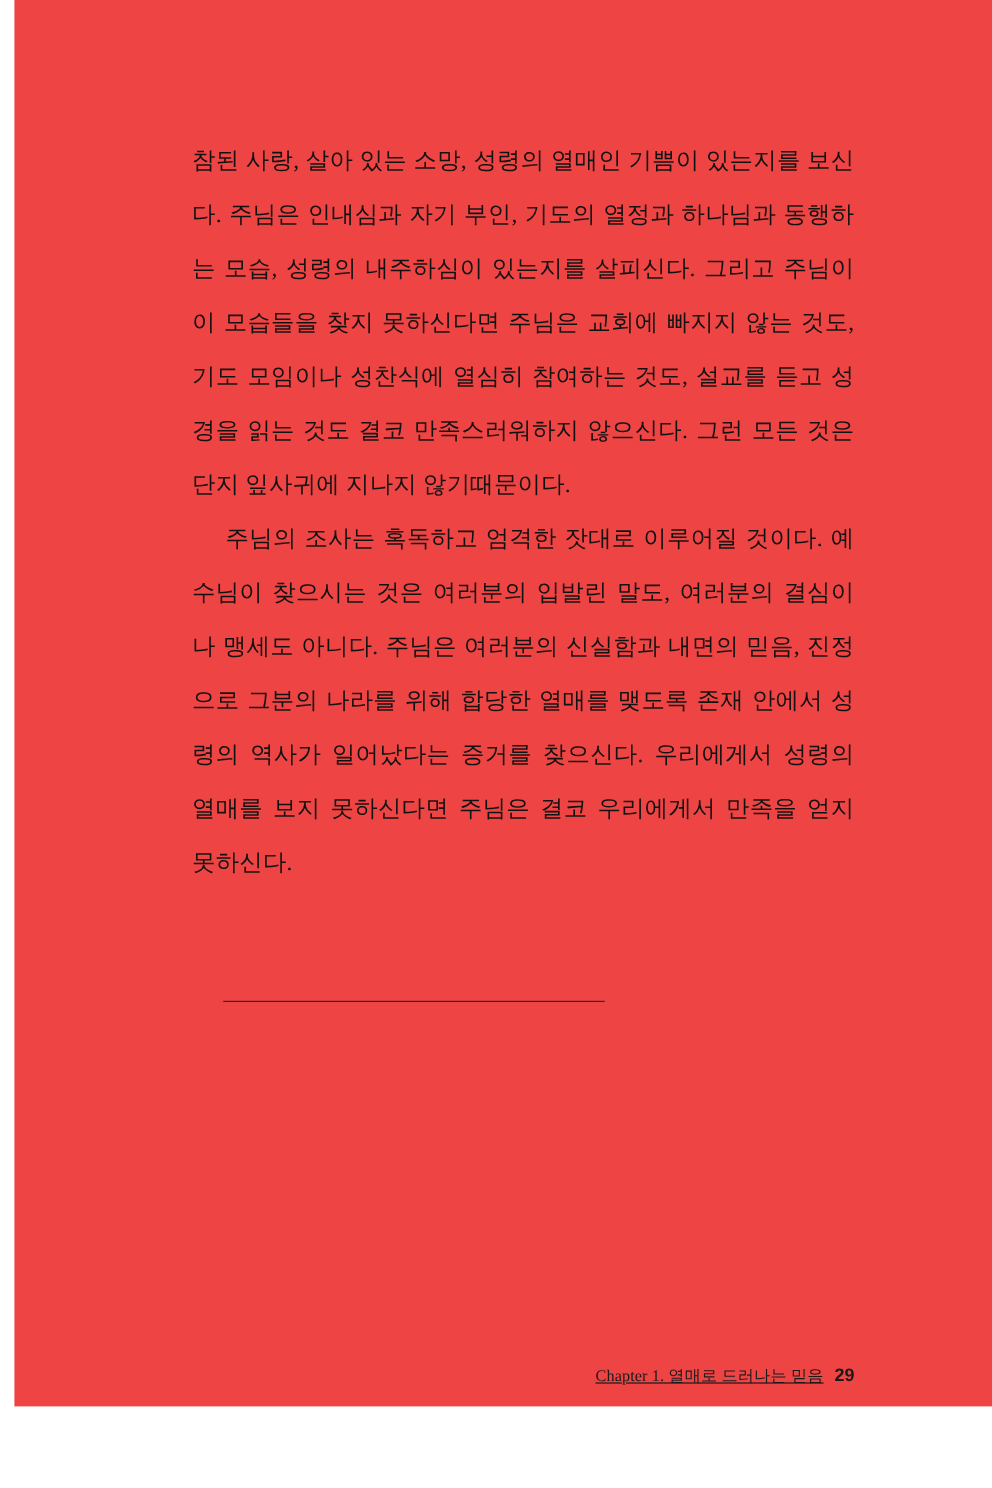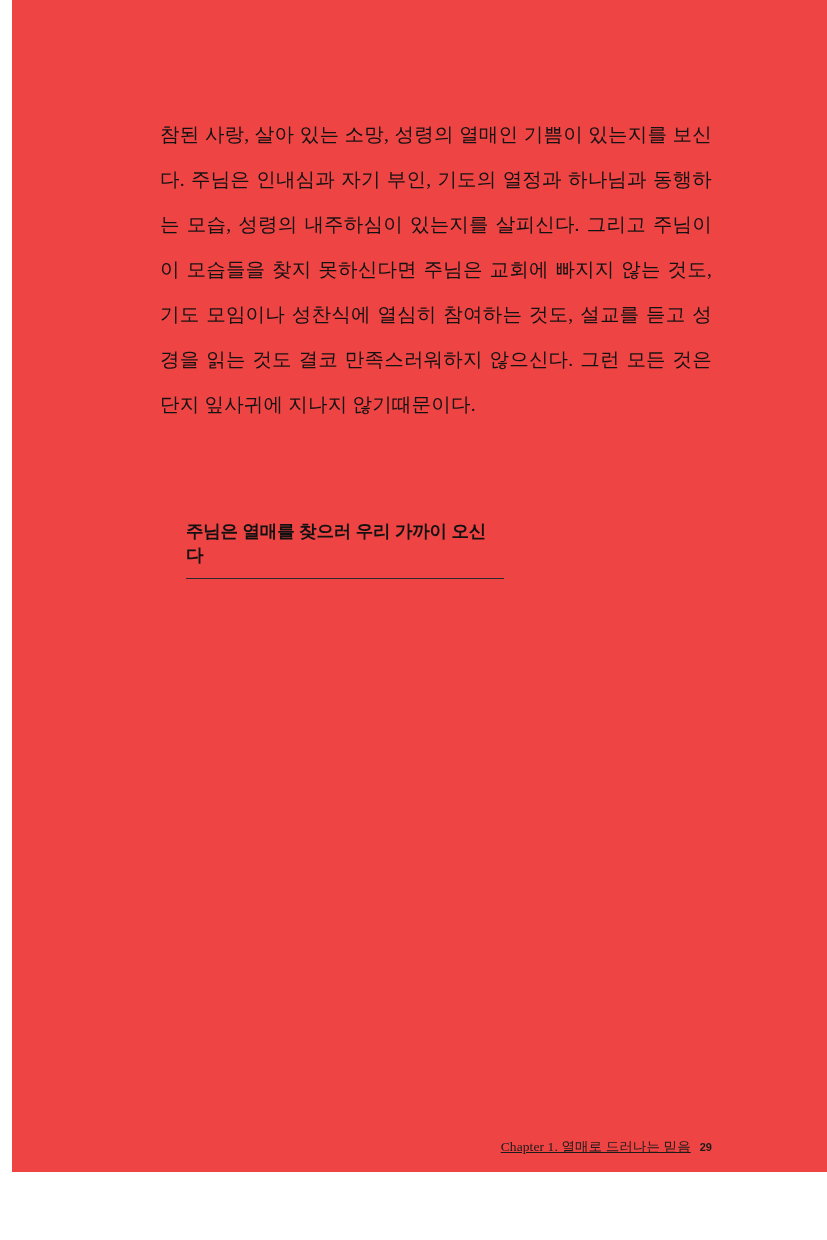--- a/index.html
+++ b/index.html
@@ -75,36 +75,36 @@
     font-size: 13.5px;
     color: #1a1a1a;
   }
   .footer .chapter-label {
     letter-spacing: 0.1px;
     text-decoration: underline;
   }
   .footer .page-number {
     font-family: "Liberation Sans", sans-serif;
     font-weight: bold;
-    font-size: 11px;
+    font-size: 15px;
     margin-left: 9px;
   }
 </style>
 </head>
 <body>
 
 <div class="page">
 
   <div class="content">
 
     <p class="para">참된 사랑, 살아 있는 소망, 성령의 열매인 기쁨이 있는지를 보신다. 주님은 인내심과 자기 부인, 기도의 열정과 하나님과 동행하는 모습, 성령의 내주하심이 있는지를 살피신다. 그리고 주님이 이 모습들을 찾지 못하신다면 주님은 교회에 빠지지 않는 것도, 기도 모임이나 성찬식에 열심히 참여하는 것도, 설교를 듣고 성경을 읽는 것도 결코 만족스러워하지 않으신다. 그런 모든 것은 단지 잎사귀에 지나지 않기때문이다.</p>
 
+    <p class="para indent">주님의 조사는 혹독하고 엄격한 잣대로 이루어질 것이다. 예수님이 찾으시는 것은 여러분의 입발린 말도, 여러분의 결심이나 맹세도 아니다. 주님은 여러분의 신실함과 내면의 믿음, 진정으로 그분의 나라를 위해 합당한 열매를 맺도록 존재 안에서 성령의 역사가 일어났다는 증거를 찾으신다. 우리에게서 성령의 열매를 보지 못하신다면 주님은 결코 우리에게서 만족을 얻지 못하신다.</p>
 
     <div class="section-heading-wrap">
-      <h2 class="section-heading">주님은 열매를 찾으러 우리 가까이 오신다</h2>
       <hr class="heading-rule">
     </div>
 
 
   </div>
 
   <div class="footer">
     <span class="chapter-label">Chapter 1. 열매로 드러나는 믿음</span><span class="page-number">29</span>
   </div>
 

